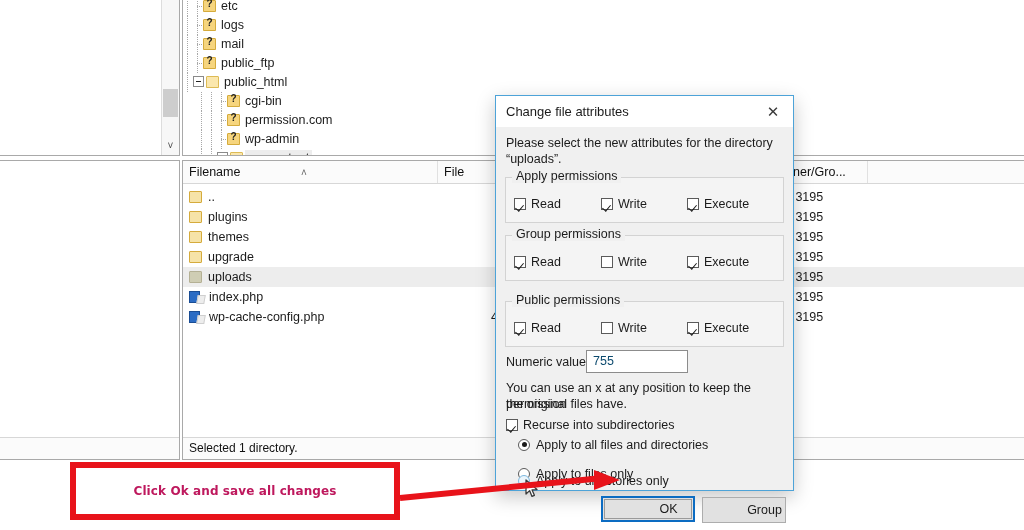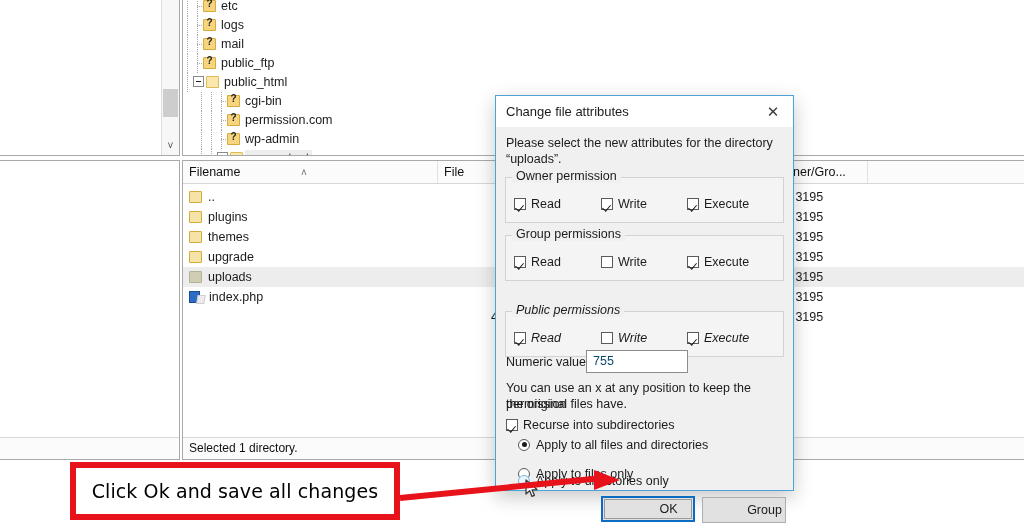--- a/index.html
+++ b/index.html
@@ -119,21 +119,21 @@
   .btn.primary .ring{position:absolute;left:1px;top:1px;right:1px;bottom:1px;border:1px solid #9a9a9a;}
 
   
   .cursor{position:absolute;width:14px;height:20px;pointer-events:none;}
   .cursor svg{display:block;}
 
   
   .callout{position:absolute;left:70px;top:462px;width:330px;height:58px;
       background:#fff;border:6px solid #e8131a;box-sizing:border-box;
       display:flex;align-items:center;justify-content:center;}
-  .callout .txt{color:#000000;font-weight:normal;font-size:19px;letter-spacing:.1px;
+  .callout .txt{color:#be185d;font-weight:bold;font-size:12px;letter-spacing:.1px;
       font-family:"DejaVu Sans","Liberation Sans",sans-serif;}
   .arrow{position:absolute;left:398px;top:468px;width:240px;height:36px;pointer-events:none;}
 </style>
 </head>
 <body>
 
 <div class="app">
 
   <div class="top-row">
 
@@ -205,20 +205,21 @@
             <span class="fname"><span class="ficon dim"></span><span class="fnt">uploads</span></span>
             <span class="fsize"></span>
             <span class="fowner">08 3195</span>
           </div>
           <div class="frow" style="top: 104px;">
             <span class="fname"><span class="ficon php"></span><span class="fnt">index.php</span></span>
             <span class="fsize"></span>
             <span class="fowner">08 3195</span>
           </div>
           <div class="frow" style="top: 124px;">
+            <span class="fname"><span class="ficon php"></span><span class="fnt">wp-cache-config.php</span></span>
             <span class="fsize">4</span>
             <span class="fowner">08 3195</span>
           </div>
         </div>
 
       <div class="statusbar">
         <span>Selected 1 directory.</span>
       </div>
     </div>
   </div>
@@ -231,21 +232,21 @@
     </div>
 
     <div class="dlg-body">
 
       <div class="intro">
         <div>Please select the new attributes for the directory</div>
         <div>“uploads”.</div>
       </div>
 
       <div class="gbox" style="top:50px;">
-        <span class="legend">Owner permission</span>
+        <span class="legend">Apply permissions</span>
         <label class="perm c1">
           <span class="cb on"></span><span>Read</span>
         </label>
         <label class="perm c2">
           <span class="cb on"></span><span>Write</span>
         </label>
         <label class="perm c3">
           <span class="cb on"></span><span>Execute</span>
         </label>
       </div>
@@ -256,21 +257,21 @@
           <span class="cb on"></span><span>Read</span>
         </label>
         <label class="perm c2">
           <span class="cb"></span><span>Write</span>
         </label>
         <label class="perm c3">
           <span class="cb on"></span><span>Execute</span>
         </label>
       </div>
 
-      <div class="gbox" style="top:184px;font-style:italic;">
+      <div class="gbox" style="top:174px;">
         <span class="legend">Public permissions</span>
         <label class="perm c1">
           <span class="cb on"></span><span>Read</span>
         </label>
         <label class="perm c2">
           <span class="cb"></span><span>Write</span>
         </label>
         <label class="perm c3">
           <span class="cb on"></span><span>Execute</span>
         </label>

